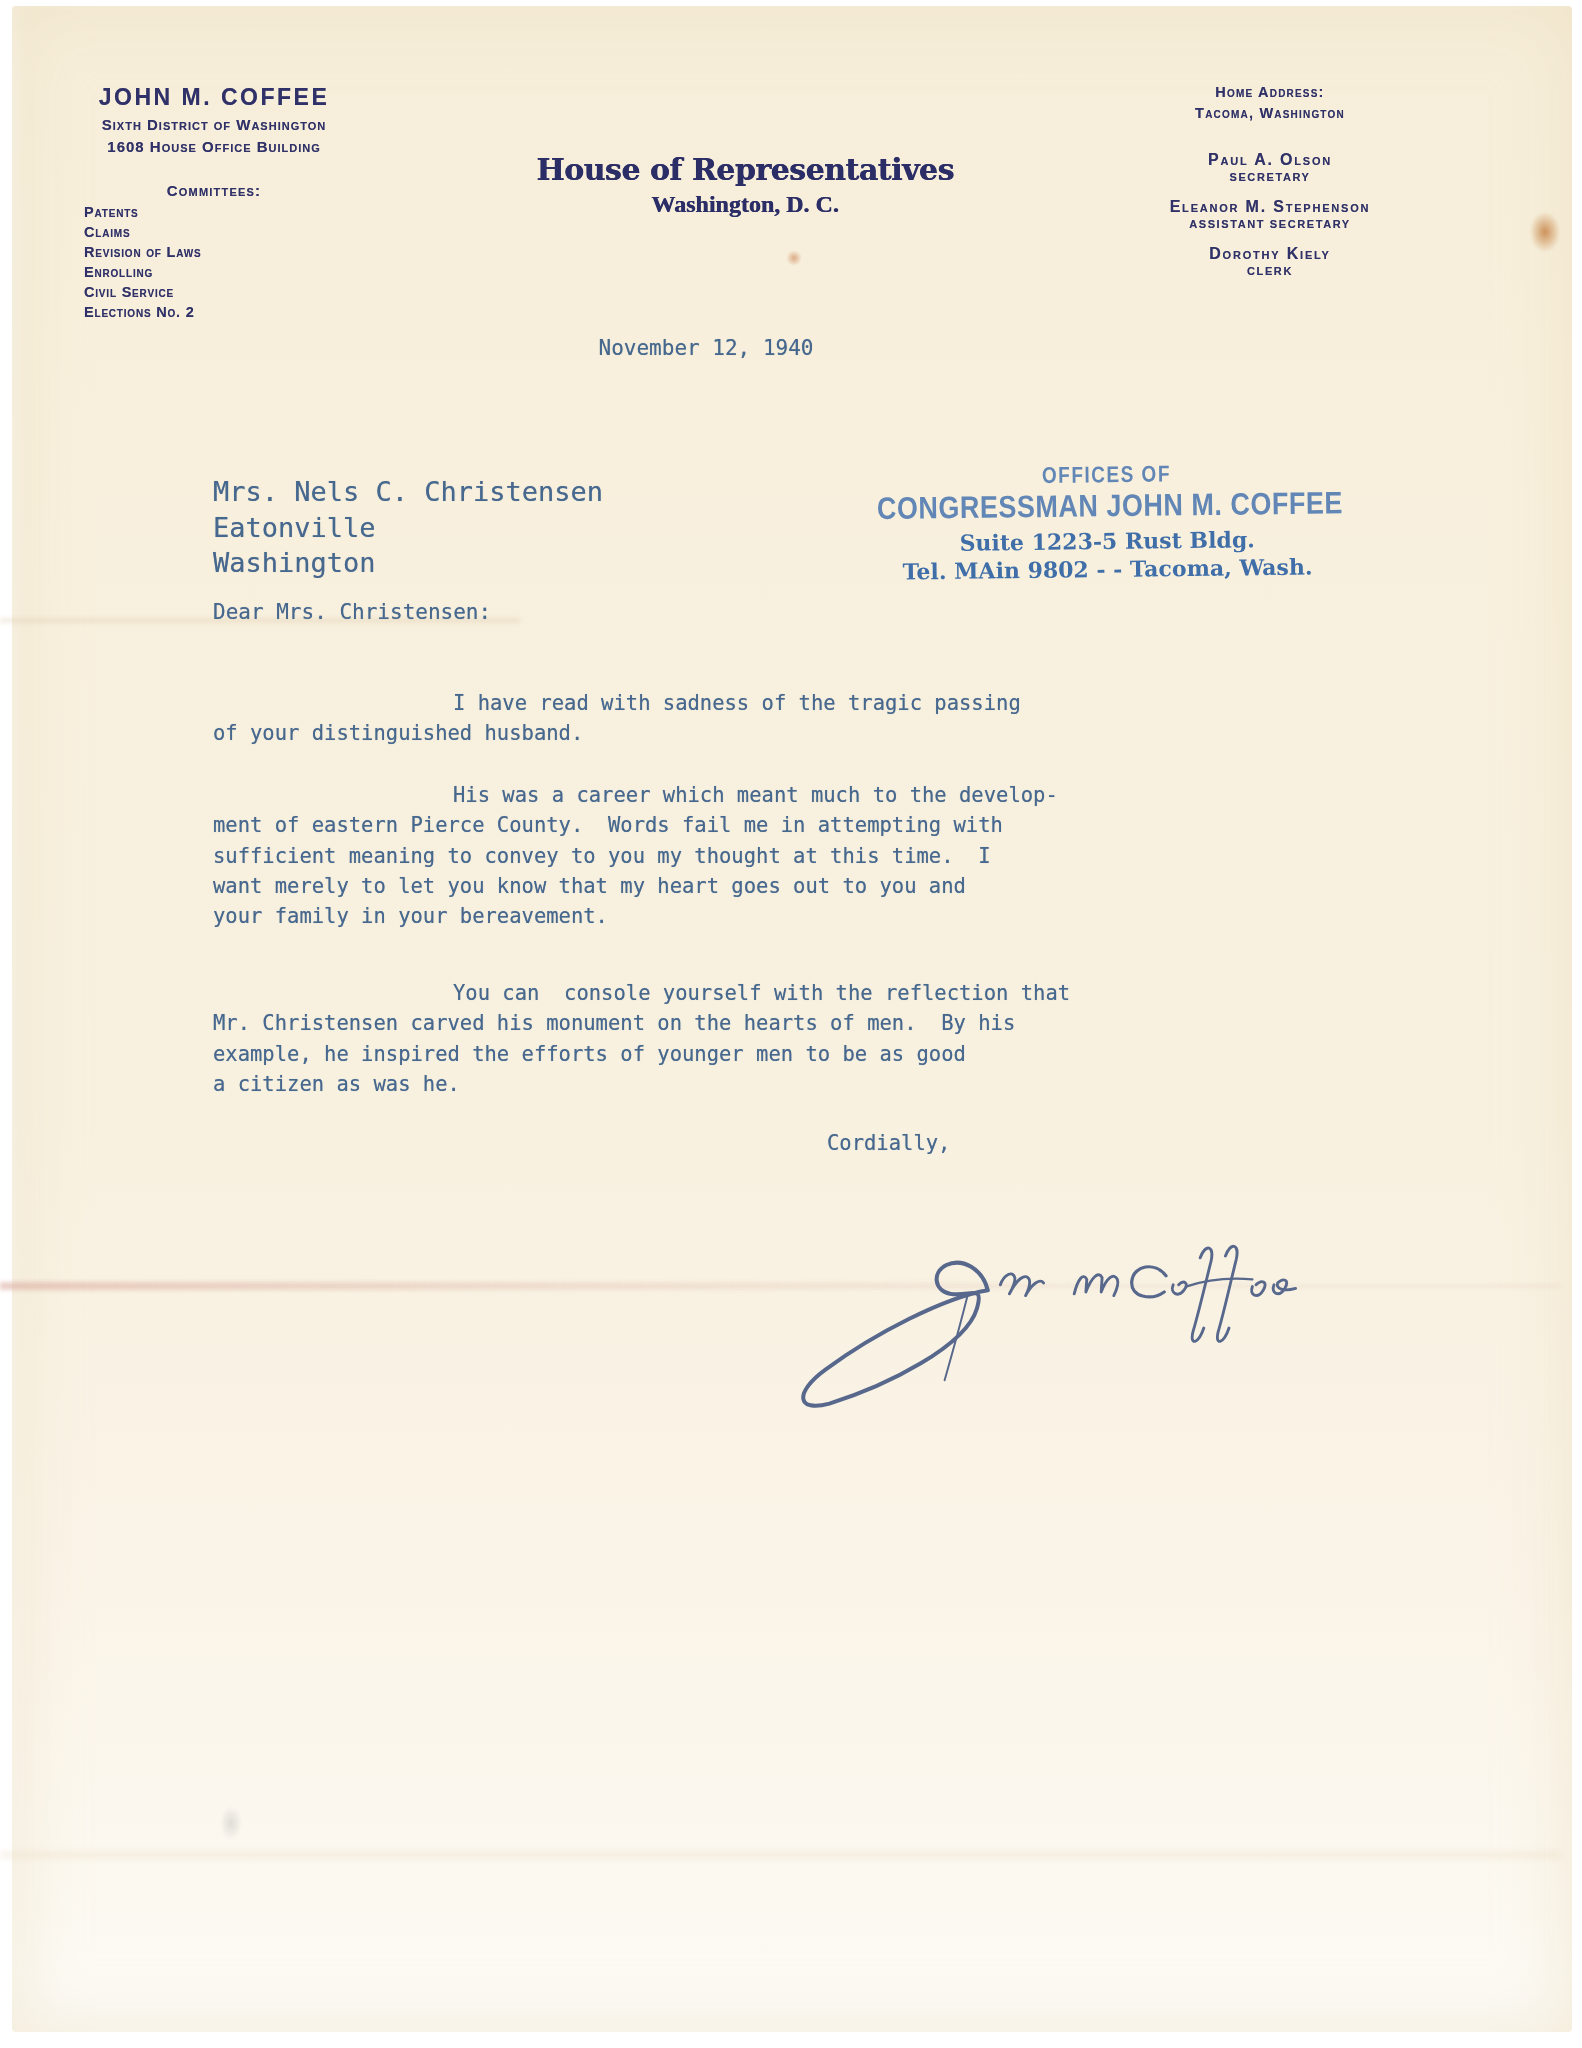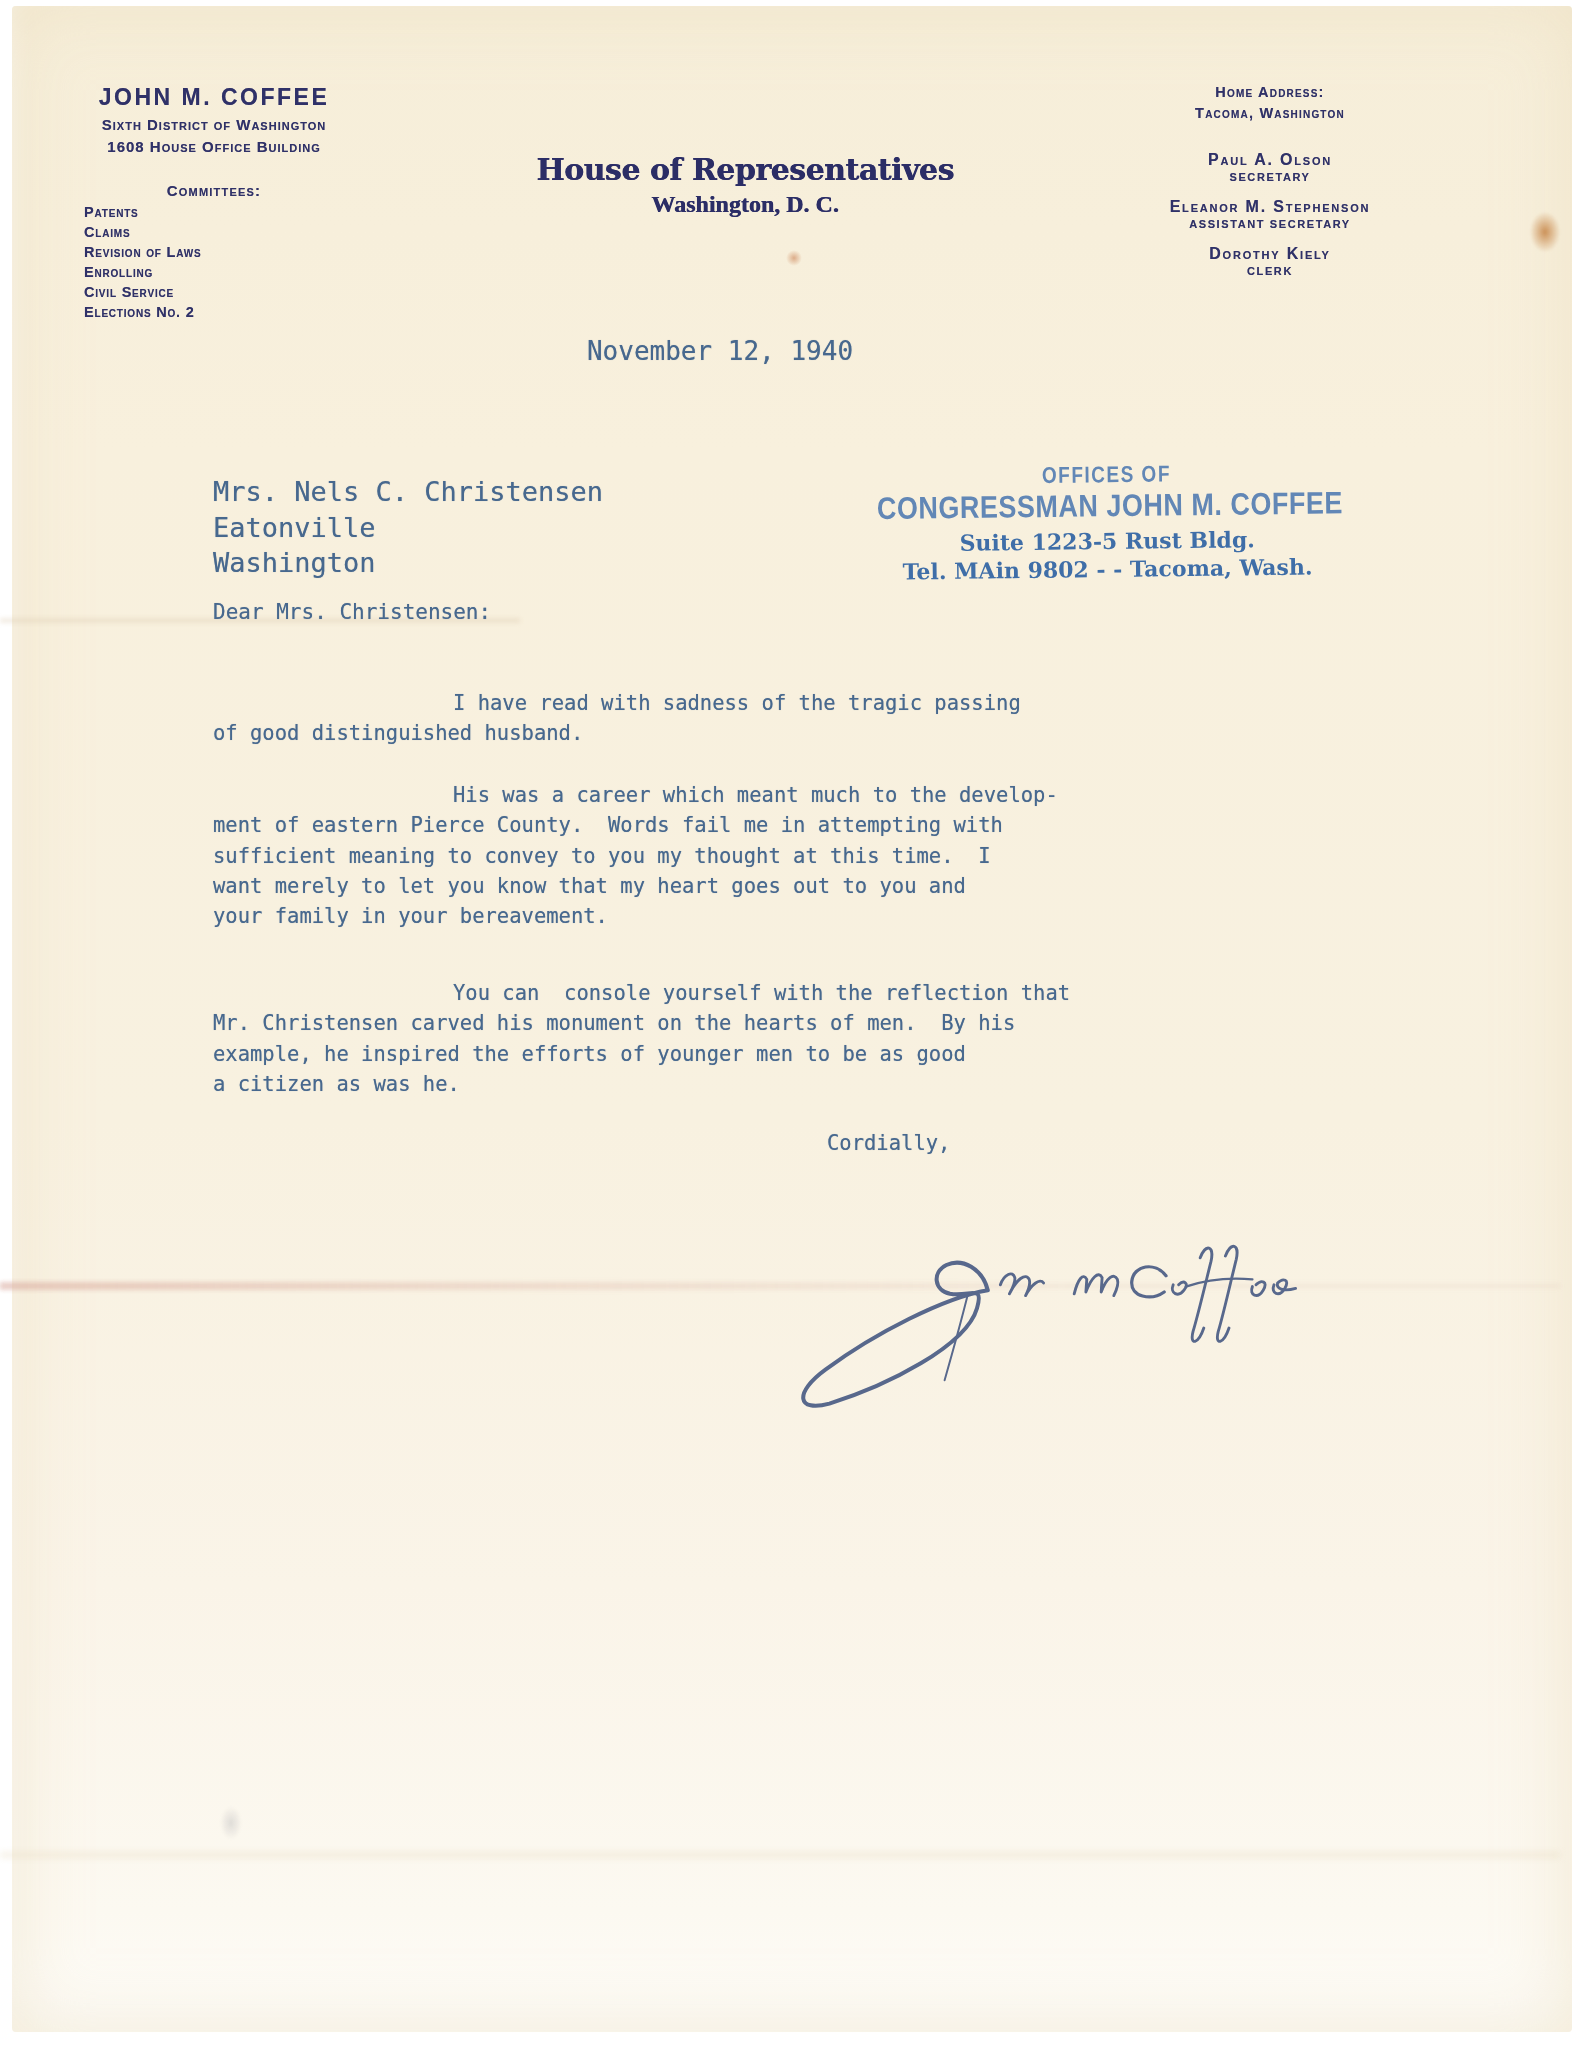--- a/index.html
+++ b/index.html
@@ -100,22 +100,22 @@
 
   
   .typed {
     font-family: "DejaVu Sans Mono", monospace;
     color: #47688e;
     text-shadow: 0 0 0.7px rgba(64,98,138,0.6);
   }
   .typed-line { white-space: pre; }
 
   .date-line {
-    position: absolute; left: 375px; top: 336px; width: 690px;
-    text-align: center; font-size: 26px;
+    position: absolute; left: 361px; top: 336px; width: 690px;
+    text-align: center; font-size: 21px;
   }
   .recipient { position: absolute; left: 213px; top: 474px; font-size: 27px; line-height: 35.5px; }
   .salutation { position: absolute; left: 213px; top: 600px; font-size: 21px; }
 
   .letter-body { position: absolute; left: 213px; top: 688px; width: 880px; font-size: 20.5px; line-height: 30.4px; }
   .para { margin: 0; }
   .para + .para { margin-top: 31px; }
   .para.gap-large { margin-top: 46px; }
   .line-indent { text-indent: 240px; }
   .regards-line { margin-top: 33px; text-indent: 240px; }
@@ -202,21 +202,21 @@
     <div class="stamp-l2">CONGRESSMAN JOHN M. COFFEE</div>
     <div class="stamp-l3">Suite 1223-5 Rust Bldg.</div>
     <div class="stamp-l4">Tel. MAin 9802 - - Tacoma, Wash.</div>
   </div>
 
   <div class="salutation typed typed-line">Dear Mrs. Christensen:</div>
 
   <div class="letter-body typed">
     <div class="para">
       <div class="typed-line line-indent">I have read with sadness of the tragic passing</div>
-      <div class="typed-line">of good distinguished husband.</div>
+      <div class="typed-line">of your distinguished husband.</div>
     </div>
     <div class="para">
       <div class="typed-line line-indent">His was a career which meant much to the develop-</div>
       <div class="typed-line">ment of eastern Pierce County.  Words fail me in attempting with</div>
       <div class="typed-line">sufficient meaning to convey to you my thought at this time.  I</div>
       <div class="typed-line">want merely to let you know that my heart goes out to you and</div>
       <div class="typed-line">your family in your bereavement.</div>
     </div>
     <div class="para gap-large">
       <div class="typed-line line-indent">You can  console yourself with the reflection that</div>

